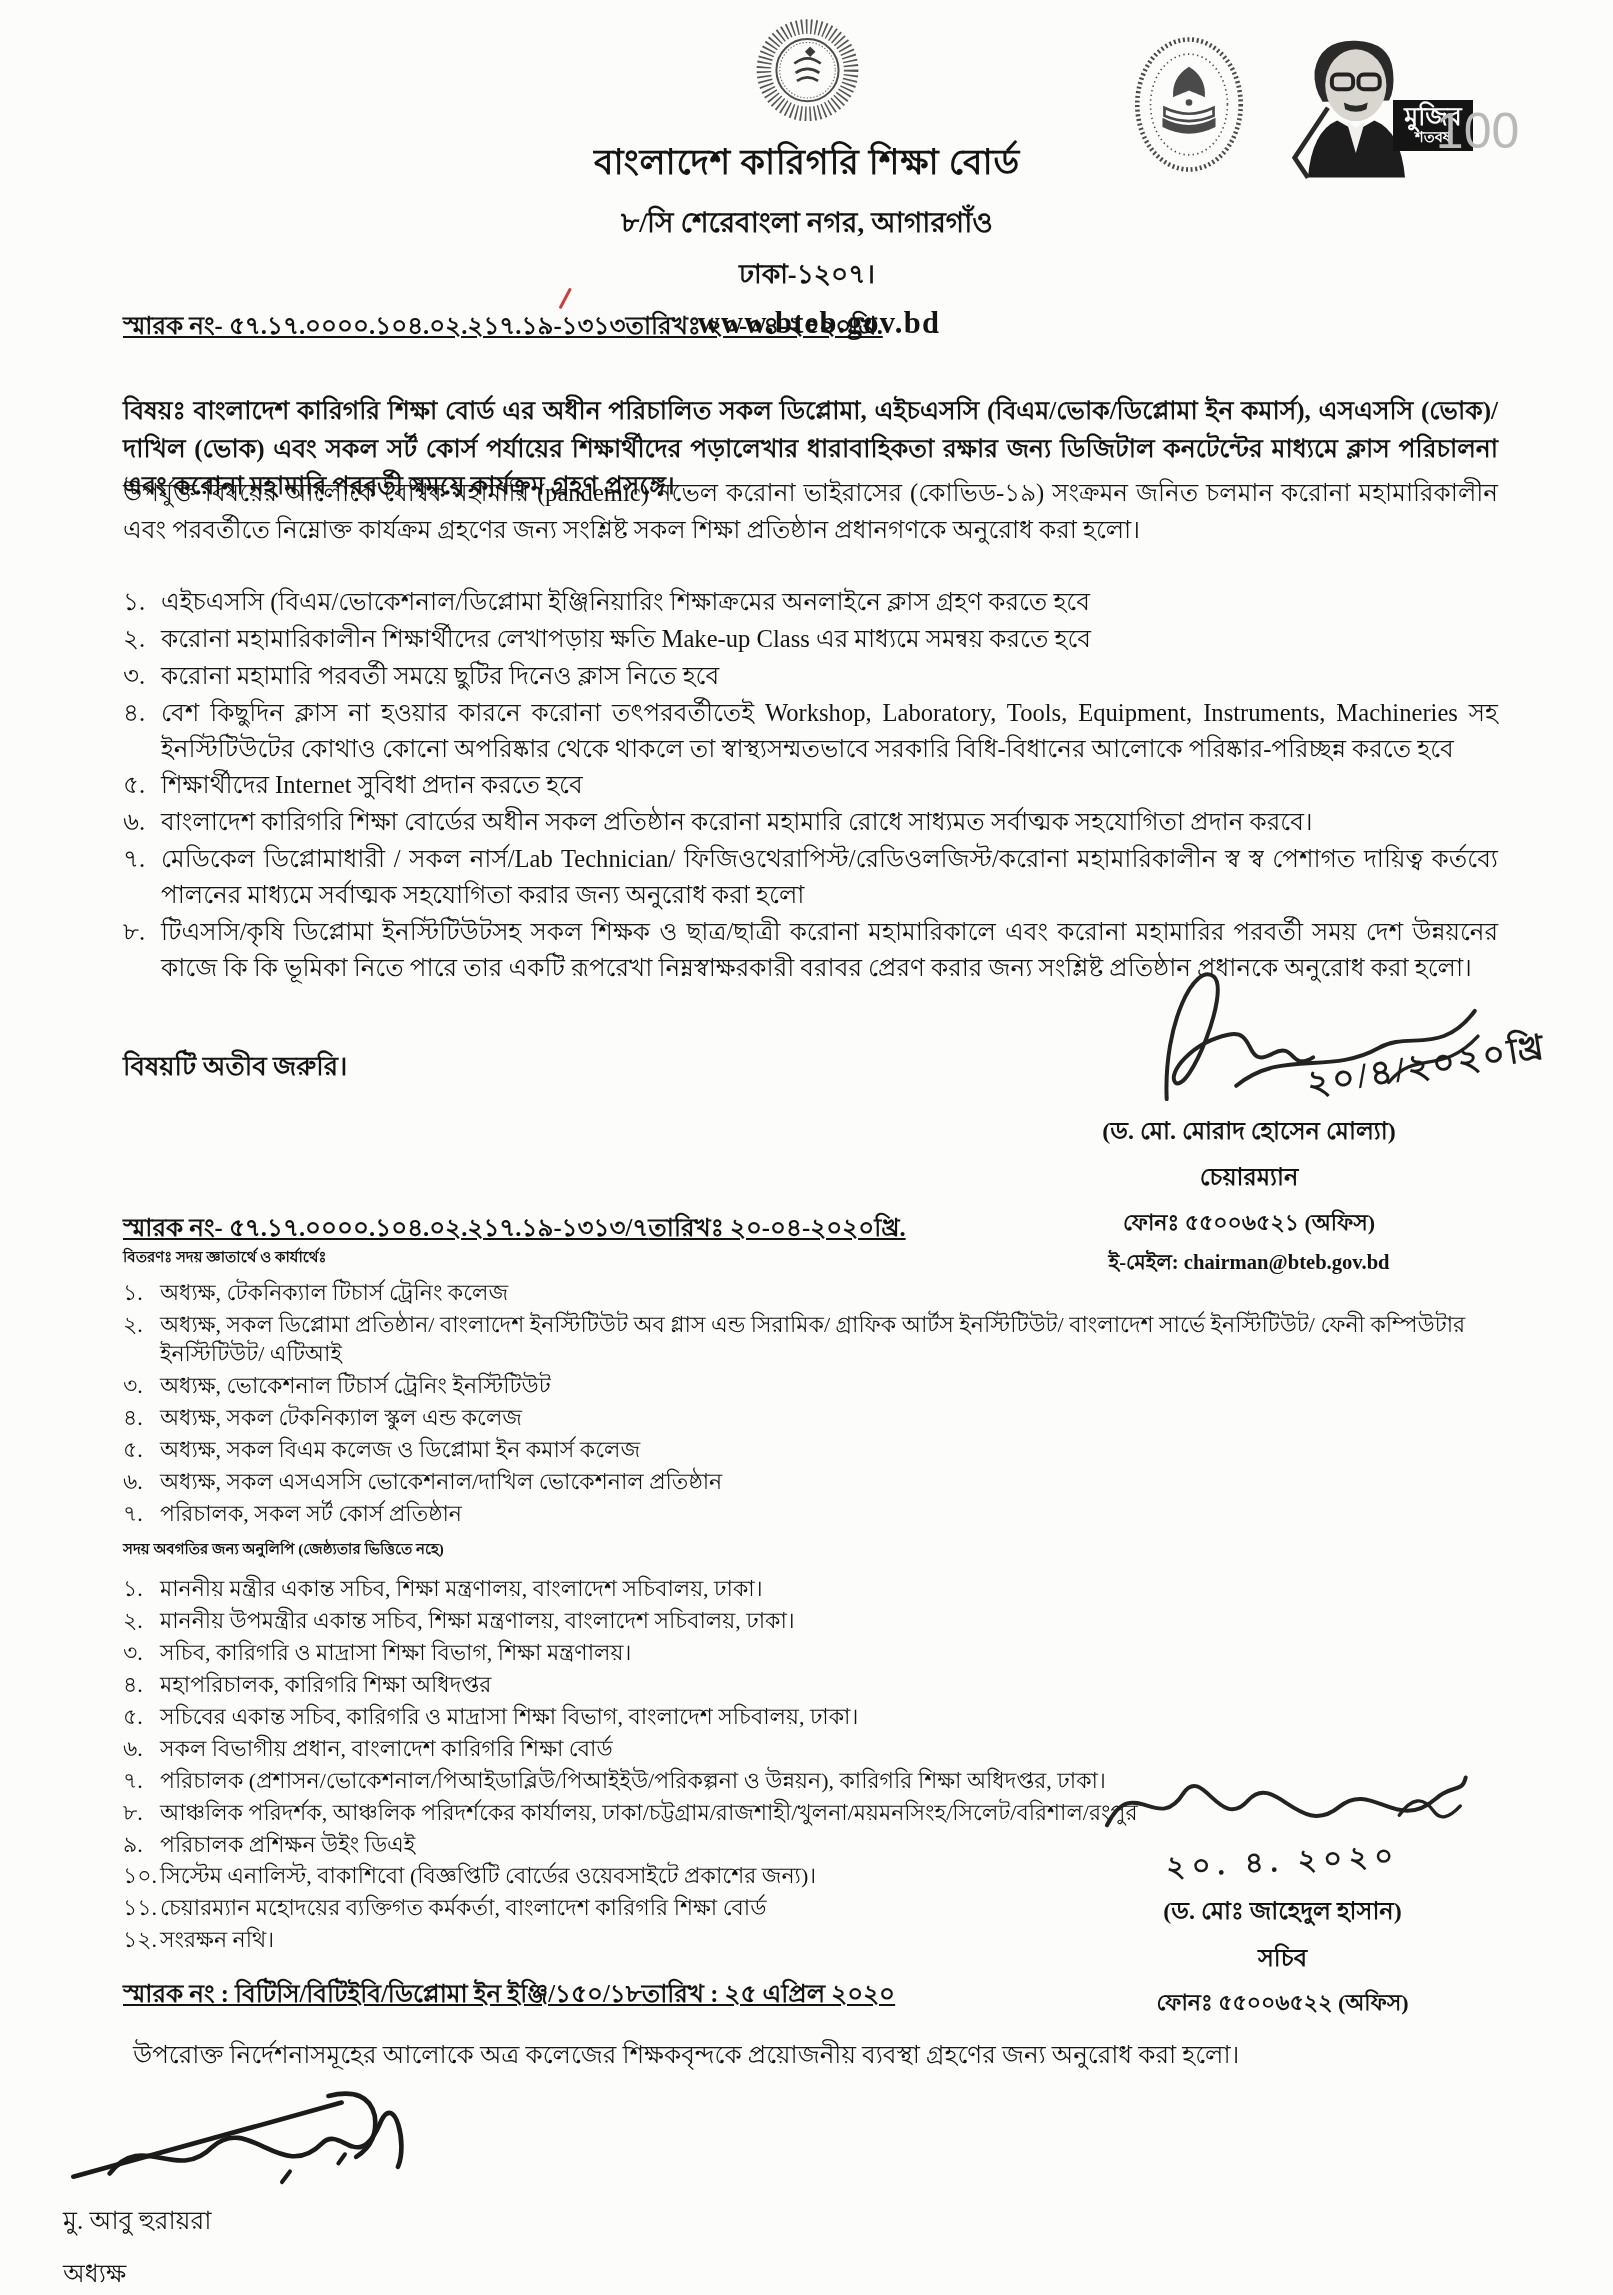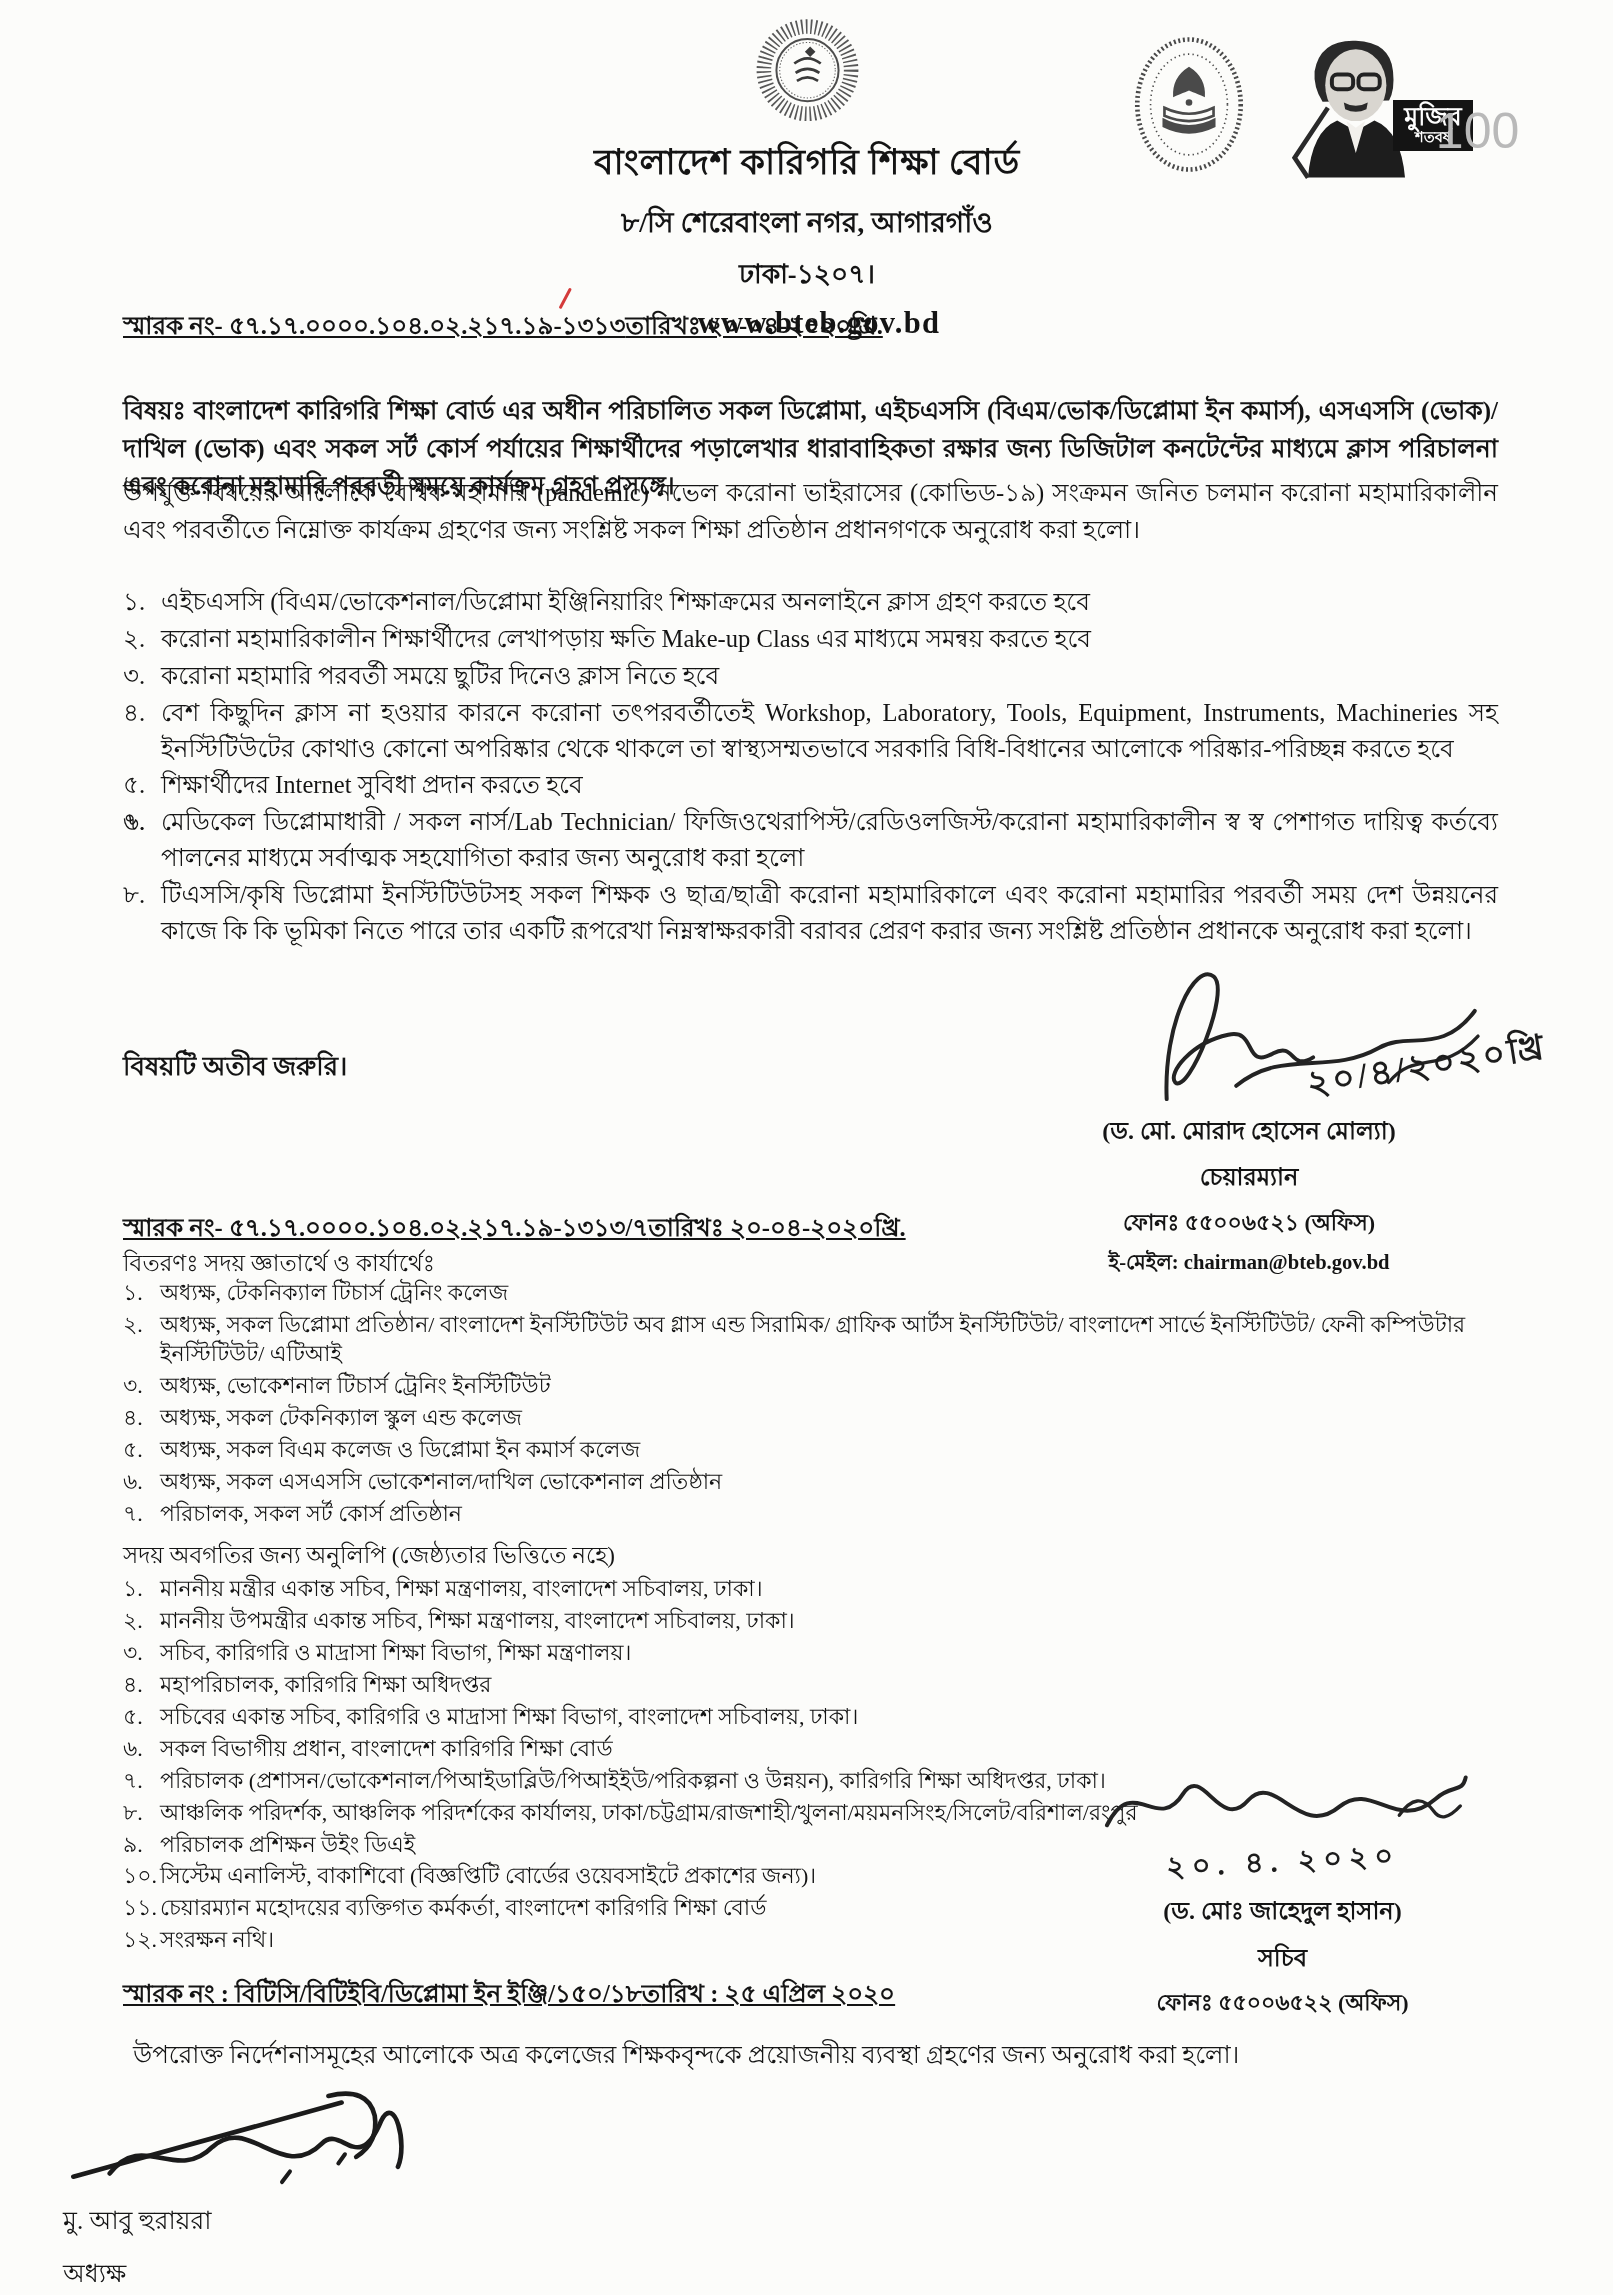--- a/index.html
+++ b/index.html
@@ -26,21 +26,21 @@
 
   .subject { left:123px; right:116px; font-size:25px; font-weight:bold; text-align:justify; line-height:1.5; }
   .intro   { left:123px; right:116px; font-size:24.6px; text-align:justify; line-height:1.5; }
 
   .list { left:123px; right:116px; }
   .li { position:relative; padding-left:38px; font-size:24.6px; line-height:1.45; text-align:justify; margin-bottom:1.3px; }
   .li .no { position:absolute; left:0; top:0; }
   .tight .li { font-size:22px; line-height:1.33; padding-left:37px; margin-bottom:2.7px; text-align:left; }
 
   .urgent { left:123px; font-size:26px; font-weight:bold; }
-  .section-head { left:123px; font-size:23px; font-weight:normal; }
+  .section-head { left:123px; font-size:15px; font-weight:bold; }
 
   
   .sig-block { text-align:center; }
   .sig-name  { font-size:24px; font-weight:bold; margin-top:2.7px; }
   .sig-title { font-size:24px; font-weight:bold; margin-top:6.6px; }
   .sig-phone { font-size:22px; font-weight:bold; margin-top:6.6px; }
   .sig-email { font-size:20.6px; font-weight:bold; margin-top:5.3px; }
   .sig-wrap { position:relative; height:159px; }
   .hand-date {
     position:absolute; font-weight:bold; color:#1c1c1c; white-space:nowrap;
@@ -116,21 +116,21 @@
   <div class="abs subject" style="top:352px;margin-top:40px;">বিষয়ঃ বাংলাদেশ কারিগরি শিক্ষা বোর্ড এর অধীন পরিচালিত সকল ডিপ্লোমা, এইচএসসি (বিএম/ভোক/ডিপ্লোমা ইন কমার্স), এসএসসি (ভোক)/দাখিল (ভোক) এবং সকল সর্ট কোর্স পর্যায়ের শিক্ষার্থীদের পড়ালেখার ধারাবাহিকতা রক্ষার জন্য ডিজিটাল কনটেন্টের মাধ্যমে ক্লাস পরিচালনা এবং করোনা মহামারি পরবর্তী সময়ে কার্যক্রম গ্রহণ প্রসঙ্গে।</div>
 
   <div class="abs intro" style="top:475px;">উপর্যুক্ত বিষয়ের আলোকে বৈশ্বিক মহামারি (pandemic) নভেল করোনা ভাইরাসের (কোভিড-১৯) সংক্রমন জনিত চলমান করোনা মহামারিকালীন এবং পরবর্তীতে নিম্নোক্ত কার্যক্রম গ্রহণের জন্য সংশ্লিষ্ট সকল শিক্ষা প্রতিষ্ঠান প্রধানগণকে অনুরোধ করা হলো।</div>
 
   <div class="abs list" style="top:584px;">
     <div class="li"><span class="no">১.</span><span>এইচএসসি (বিএম/ভোকেশনাল/ডিপ্লোমা ইঞ্জিনিয়ারিং শিক্ষাক্রমের অনলাইনে ক্লাস গ্রহণ করতে হবে</span></div>
     <div class="li"><span class="no">২.</span><span>করোনা মহামারিকালীন শিক্ষার্থীদের লেখাপড়ায় ক্ষতি Make-up Class এর মাধ্যমে সমন্বয় করতে হবে</span></div>
     <div class="li"><span class="no">৩.</span><span>করোনা মহামারি পরবর্তী সময়ে ছুটির দিনেও ক্লাস নিতে হবে</span></div>
     <div class="li"><span class="no">৪.</span><span>বেশ কিছুদিন ক্লাস না হওয়ার কারনে করোনা তৎপরবর্তীতেই Workshop, Laboratory, Tools, Equipment, Instruments, Machineries সহ ইনস্টিটিউটের কোথাও কোনো অপরিষ্কার থেকে থাকলে তা স্বাস্থ্যসম্মতভাবে সরকারি বিধি-বিধানের আলোকে পরিষ্কার-পরিচ্ছন্ন করতে হবে</span></div>
     <div class="li"><span class="no">৫.</span><span>শিক্ষার্থীদের Internet সুবিধা প্রদান করতে হবে</span></div>
-    <div class="li"><span class="no">৬.</span></div>
+    <div class="li"><span class="no">৬.</span><span>বাংলাদেশ কারিগরি শিক্ষা বোর্ডের অধীন সকল প্রতিষ্ঠান করোনা মহামারি রোধে সাধ্যমত সর্বাত্মক সহযোগিতা প্রদান করবে।</span></div>
     <div class="li"><span class="no">৭.</span><span>মেডিকেল ডিপ্লোমাধারী / সকল নার্স/Lab Technician/ ফিজিওথেরাপিস্ট/রেডিওলজিস্ট/করোনা মহামারিকালীন স্ব স্ব পেশাগত দায়িত্ব কর্তব্যে পালনের মাধ্যমে সর্বাত্মক সহযোগিতা করার জন্য অনুরোধ করা হলো</span></div>
     <div class="li"><span class="no">৮.</span><span>টিএসসি/কৃষি ডিপ্লোমা ইনস্টিটিউটসহ সকল শিক্ষক ও ছাত্র/ছাত্রী করোনা মহামারিকালে এবং করোনা মহামারির পরবর্তী সময় দেশ উন্নয়নের কাজে কি কি ভূমিকা নিতে পারে তার একটি রূপরেখা নিম্নস্বাক্ষরকারী বরাবর প্রেরণ করার জন্য সংশ্লিষ্ট প্রতিষ্ঠান প্রধানকে অনুরোধ করা হলো।</span></div>
   </div>
 
   <div class="abs urgent" style="top:1046px;">বিষয়টি অতীব জরুরি।</div>
 
   <div class="abs sig-block chairman-block" style="top:950px; right:73px; width:584px;">
     <div class="sig-wrap">
       <svg width="465" height="159" viewBox="0 0 700 240" style="margin:0 auto;">
         <path d="M225,225 C220,110 268,18 296,40 C322,62 258,218 238,200 C226,186 262,140 318,128 C362,118 340,182 386,156 C420,138 410,184 446,162" fill="none" stroke="#232323" stroke-width="6" stroke-linecap="round"></path>

